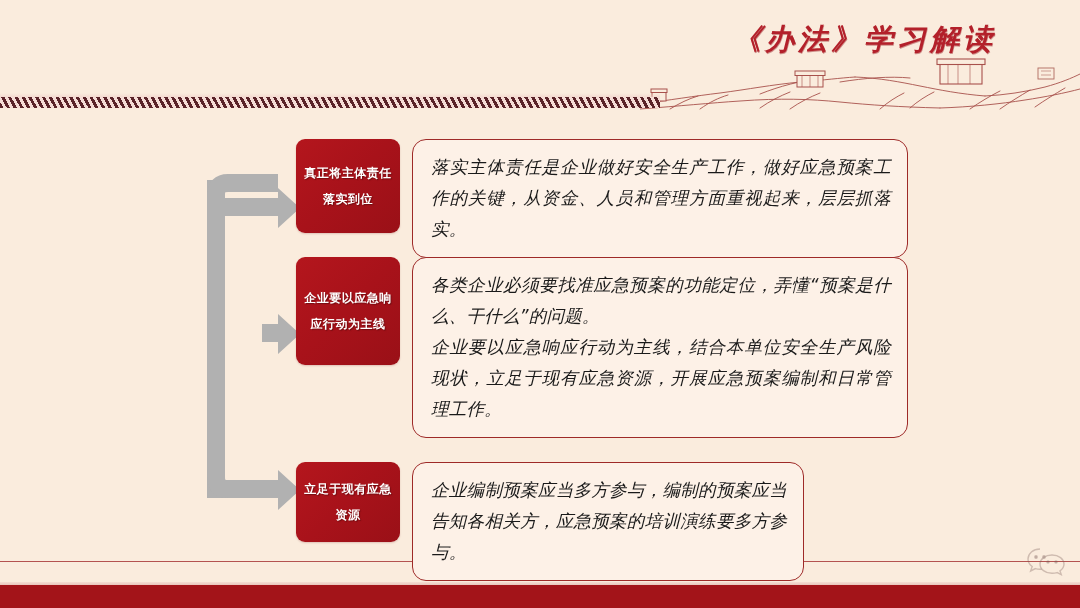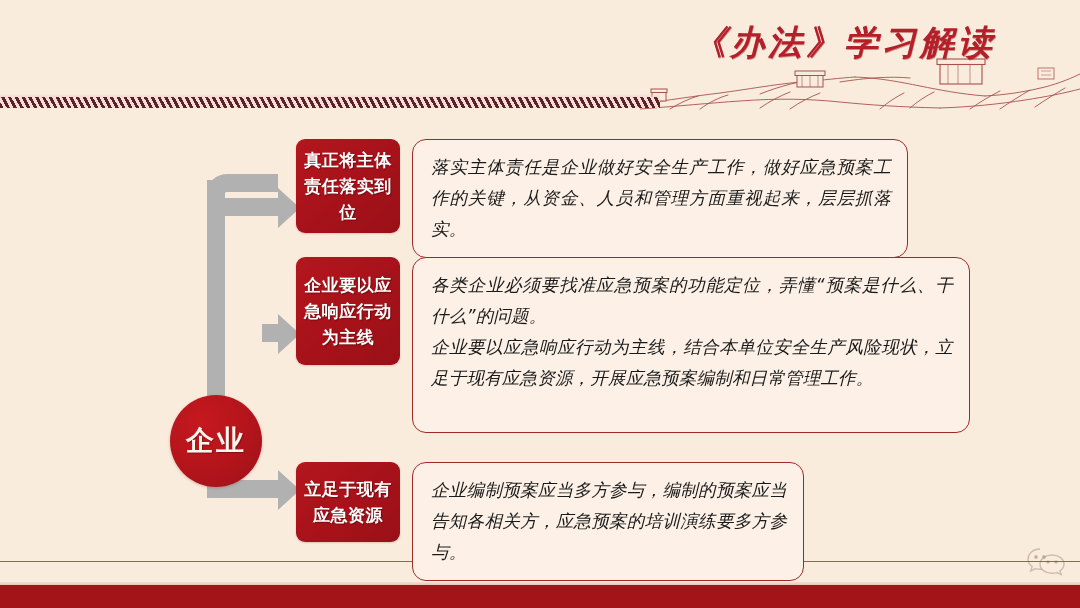--- a/index.html
+++ b/index.html
@@ -19,21 +19,21 @@
   
   .header {
     position: absolute;
     left: 0; top: 0;
     width: 1080px; height: 110px;
   }
   .header-title {
     position: absolute;
     right: 84px; top: 20px;
     font-family: "DejaVu Serif", "Liberation Serif", serif;
-    font-size: 34px;
+    font-size: 29px;
     font-weight: bold;
     font-style: italic;
     color: #b3202a;
     letter-spacing: 4px;
     white-space: nowrap;
     text-shadow: 0.5px 0.5px 0 rgba(150,25,30,0.45);
   }
   
   .hatch-band {
     position: absolute;
@@ -96,21 +96,21 @@
   .row-2 { left: 296px; top: 147px; }
   .row-3 { left: 296px; top: 352px; }
 
   .chip {
     position: absolute;
     left: 0; top: 0;
     width: 104px;
     background: linear-gradient(135deg, #b4161d 0%, #a8121a 48%, #9a1017 100%);
     border-radius: 9px;
     color: #ffffff;
-    font-size: 17px;
+    font-size: 12px;
     font-weight: bold;
     line-height: 26px;
     letter-spacing: 0.5px;
     text-align: center;
     padding: 8px 4px;
     text-shadow: 1px 1px 1px rgba(80,8,12,0.6);
     box-shadow: 0 1px 2px rgba(120,20,25,0.2);
     display: flex;
     align-items: center;
     justify-content: center;
@@ -122,21 +122,21 @@
   .panel {
     position: absolute;
     left: 116px; top: 0;
     background: #fdf1e7;
     border: 1.6px solid #9e2a28;
     border-radius: 14px;
     padding: 12px 16px 12px 18px;
     font-style: italic;
   }
   .panel-1 { width: 496px; min-height: 94px; }
-  .panel-2 { width: 558px; min-height: 176px; }
+  .panel-2 { width: 496px; min-height: 176px; }
   .panel-3 { width: 392px; min-height: 80px; }
 
   .panel p {
     font-size: 17.5px;
     line-height: 31px;
     color: #1a1a1a;
     letter-spacing: 0.2px;
     text-align: justify;
   }
 
@@ -263,23 +263,20 @@
 
         <path d="M207,352 L207,370 L278,370 L278,360 L300,380 L278,400 L278,388 L207,388 Z"></path>
       </g>
 
       <g fill="none" stroke="#b1b1b1" stroke-width="18" stroke-linecap="butt">
         <path d="M216,97 L216,85 q0,-12 12,-12 L278,73"></path>
         <path d="M216,345 L216,367 q0,12 12,12 L278,379"></path>
       </g>
     </svg>
 
-    <div class="hub">
-      <span class="hub-label">企业</span>
-    </div>
 
     <div class="row row-1">
       <div class="chip chip-1">真正将主体责任落实到位</div>
       <div class="panel panel-1">
         <p>落实主体责任是企业做好安全生产工作，做好应急预案工作的关键，从资金、人员和管理方面重视起来，层层抓落实。</p>
       </div>
     </div>
 
     <div class="row row-2">
       <div class="chip chip-2">企业要以应急响应行动为主线</div>

